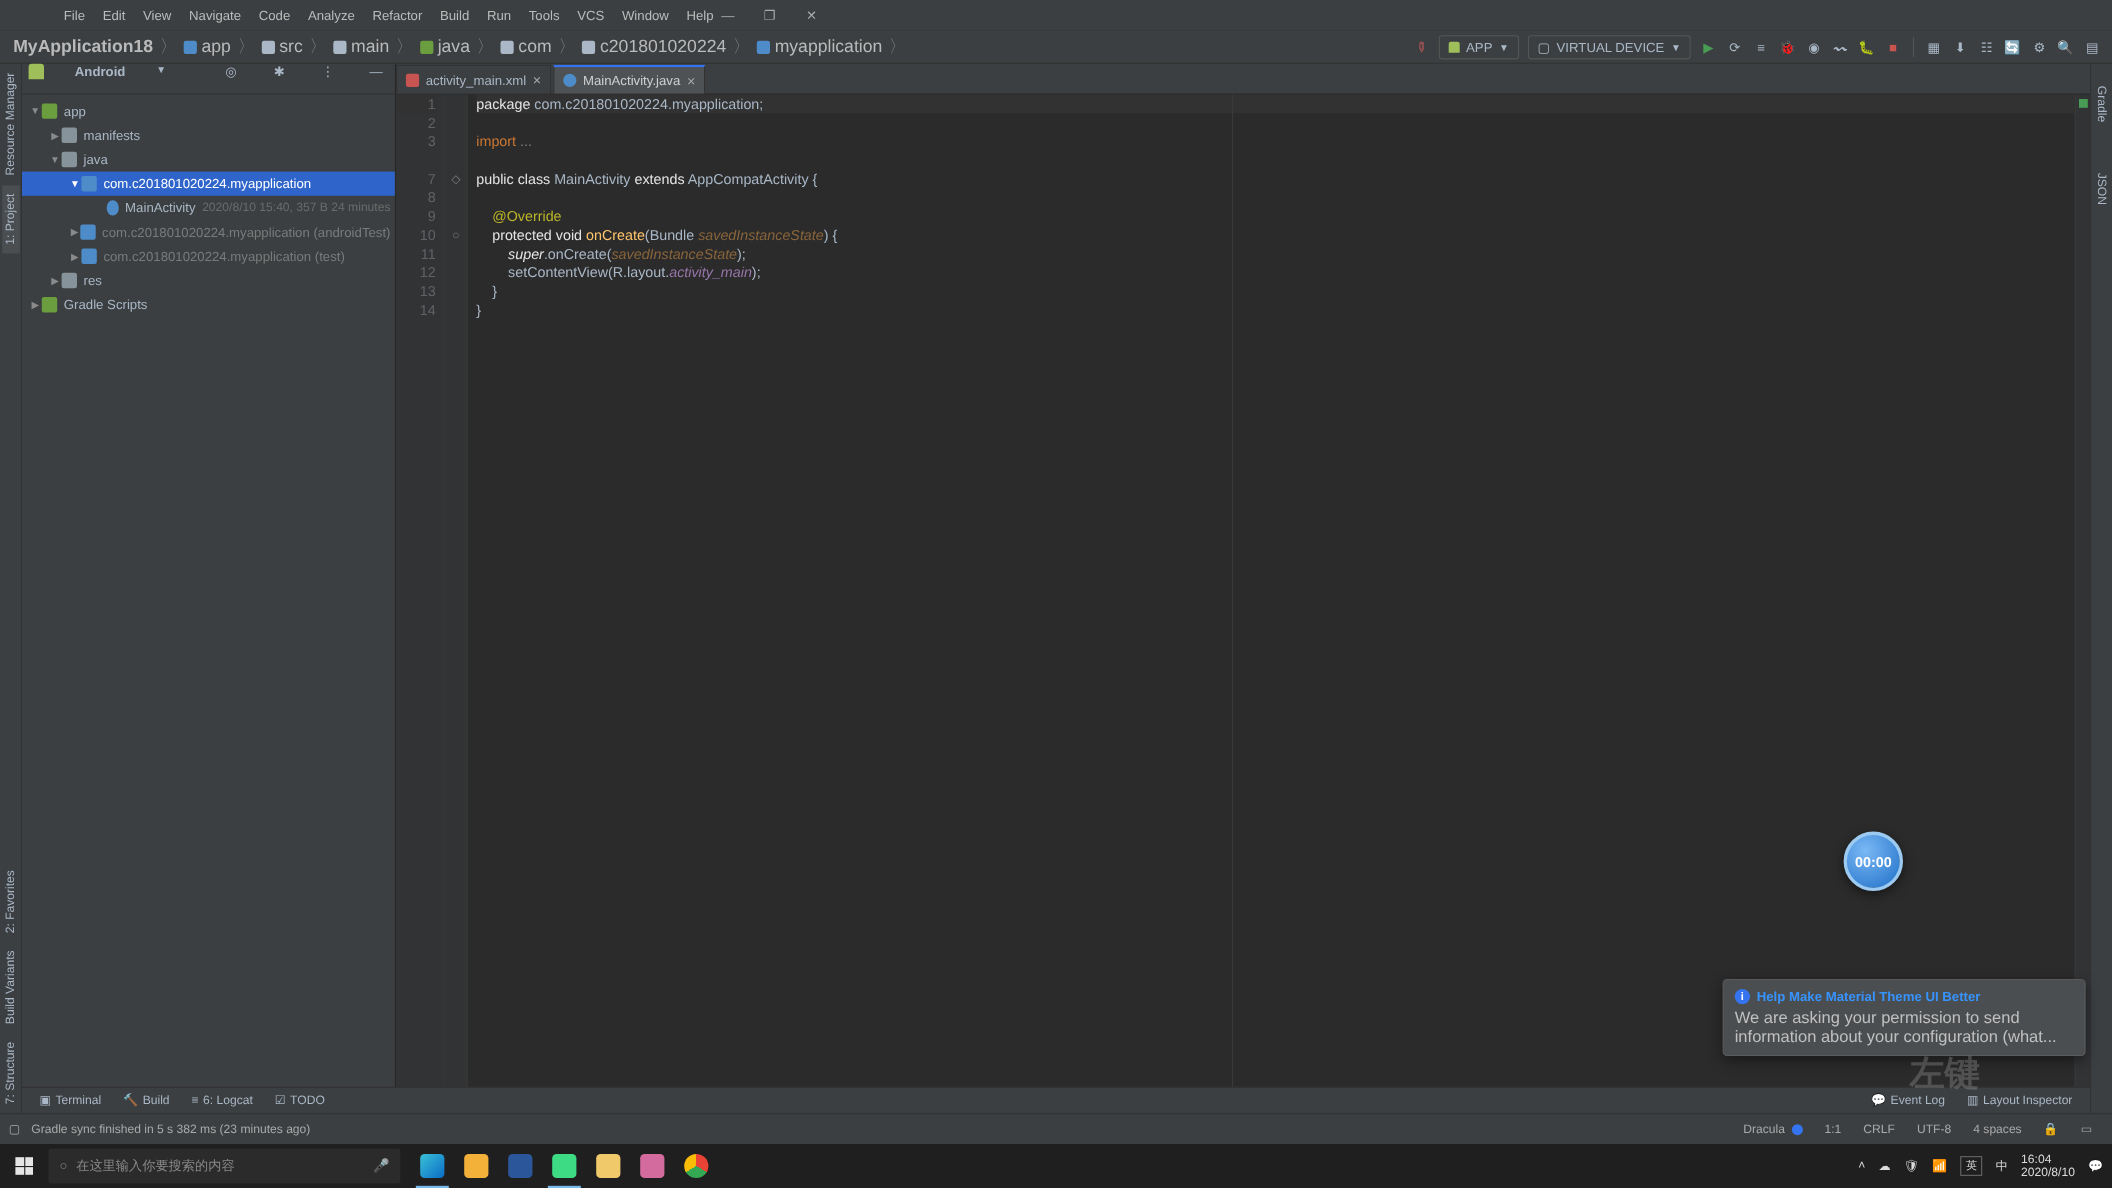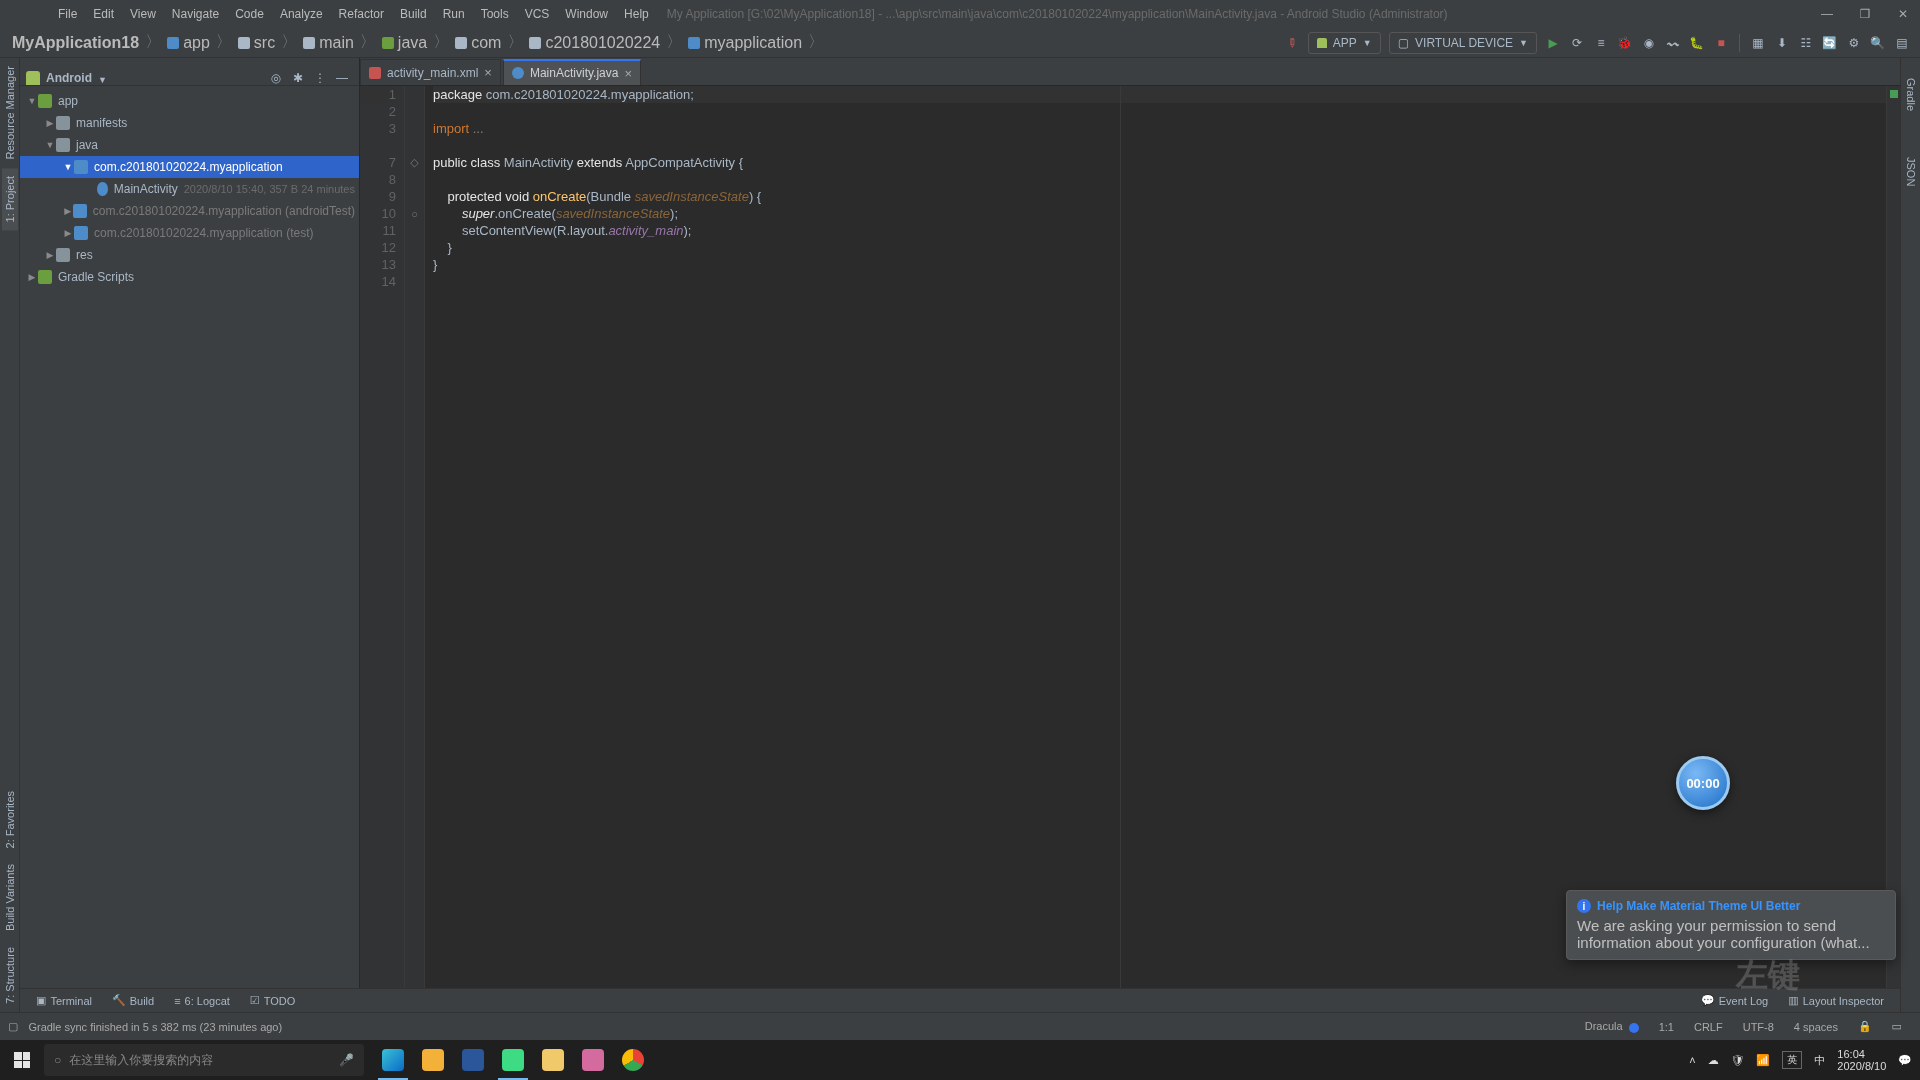--- a/index.html
+++ b/index.html
@@ -35,21 +35,21 @@
 .left-gutter { position: absolute; left: 0; top: 58px; bottom: 28px; width: 20px; background: #3c3f41; border-right: 1px solid #323232; display: flex; flex-direction: column; align-items: center; }
 .left-gutter .tab { writing-mode: vertical-rl; transform: rotate(180deg); padding: 8px 2px; font-size: 11px; color: #a9b7c6; cursor: pointer; }
 .left-gutter .tab.sel { background: #4b4e50; }
 
 
 .right-gutter { position: absolute; right: 0; top: 58px; bottom: 28px; width: 20px; background: #3c3f41; border-left: 1px solid #323232; display: flex; flex-direction: column; align-items: center; padding-top: 12px; gap: 30px; }
 .right-gutter .tab { writing-mode: vertical-rl; padding: 8px 2px; font-size: 11px; color: #a9b7c6; cursor: pointer; }
 
 
 .project-panel { position: absolute; left: 20px; top: 58px; width: 340px; bottom: 28px; background: #3c3f41; border-right: 1px solid #282828; display: flex; flex-direction: column; }
-.pp-header { height: 28px; display: flex; align-items: flex-end; padding: 0 6px; border-bottom: 1px solid #323232; }
+.pp-header { height: 28px; display: flex; align-items: flex-start; padding: 0 6px; border-bottom: 1px solid #323232; gap: 22px; }
 .pp-header .android-logo { width: 14px; height: 14px; background: #9fbf5a; border-radius: 3px 3px 0 0; margin-right: 6px; }
 .pp-header .title { font-weight: bold; font-size: 12px; }
 .pp-header .caret { font-size: 9px; margin-left: 6px; color: #a9b7c6; }
 .pp-header .spacer { flex: 1; }
 .pp-header .ic { width: 22px; text-align: center; color: #a9b7c6; cursor: pointer; }
 .tree { flex: 1; overflow: auto; padding-top: 4px; font-size: 12px; }
 .node { display: flex; align-items: center; height: 22px; white-space: nowrap; padding-right: 4px; }
 .node .chev { width: 12px; text-align: center; color: #8a8a8a; font-size: 9px; cursor: pointer; }
 .node .ic-node { width: 14px; height: 14px; margin-right: 6px; border-radius: 2px; }
 .node .ic-folder { background: #87939a; }
@@ -141,21 +141,20 @@
       <span>Code</span>
       <span>Analyze</span>
       <span>Refactor</span>
       <span>Build</span>
       <span>Run</span>
       <span>Tools</span>
       <span>VCS</span>
       <span>Window</span>
       <span>Help</span>
     </div>
-    <div class="app-title">My Application [G:\02\MyApplication18] - ...\app\src\main\java\com\c201801020224\myapplication\MainActivity.java - Android Studio (Administrator)</div>
     <div class="win-controls">
       <span>—</span>
       <span>❐</span>
       <span>✕</span>
     </div>
   </div>
 
   <div class="navbar">
     <div class="breadcrumb">
       <span class="crumb">
@@ -347,20 +346,21 @@
           <div class="gi"></div>
           <div class="gi"></div>
       </div>
       <div class="code">
         <div class="line hl"><span class="kw">package</span><span> com.c201801020224.myapplication;</span></div>
         <div class="line"></div>
         <div class="line"><span class="kw-import">import</span><span class="dots"> ...</span></div>
         <div class="line"></div>
         <div class="line"><span class="kw">public </span><span class="kw">class </span><span class="cls">MainActivity </span><span class="kw">extends </span><span class="cls">AppCompatActivity </span><span>{</span></div>
         <div class="line"></div>
+        <div class="line">    <span class="ann">@Override</span></div>
         <div class="line">    <span class="kw">protected </span><span class="kw">void </span><span class="method">onCreate</span><span>(</span><span class="cls">Bundle </span><span class="param">savedInstanceState</span><span>) {</span></div>
         <div class="line">        <span class="kw" style="font-style:italic">super</span><span>.</span><span>onCreate(</span><span class="param">savedInstanceState</span><span>);</span></div>
         <div class="line">        <span>setContentView(</span><span>R.layout.</span><span class="field-ref">activity_main</span><span>);</span></div>
         <div class="line">    <span>}</span></div>
         <div class="line"><span>}</span></div>
       </div>
       <div class="vertical-rule" style="left: 760px;"></div>
       <div class="code-right-gutter">
         <div class="marker"></div>
       </div>

